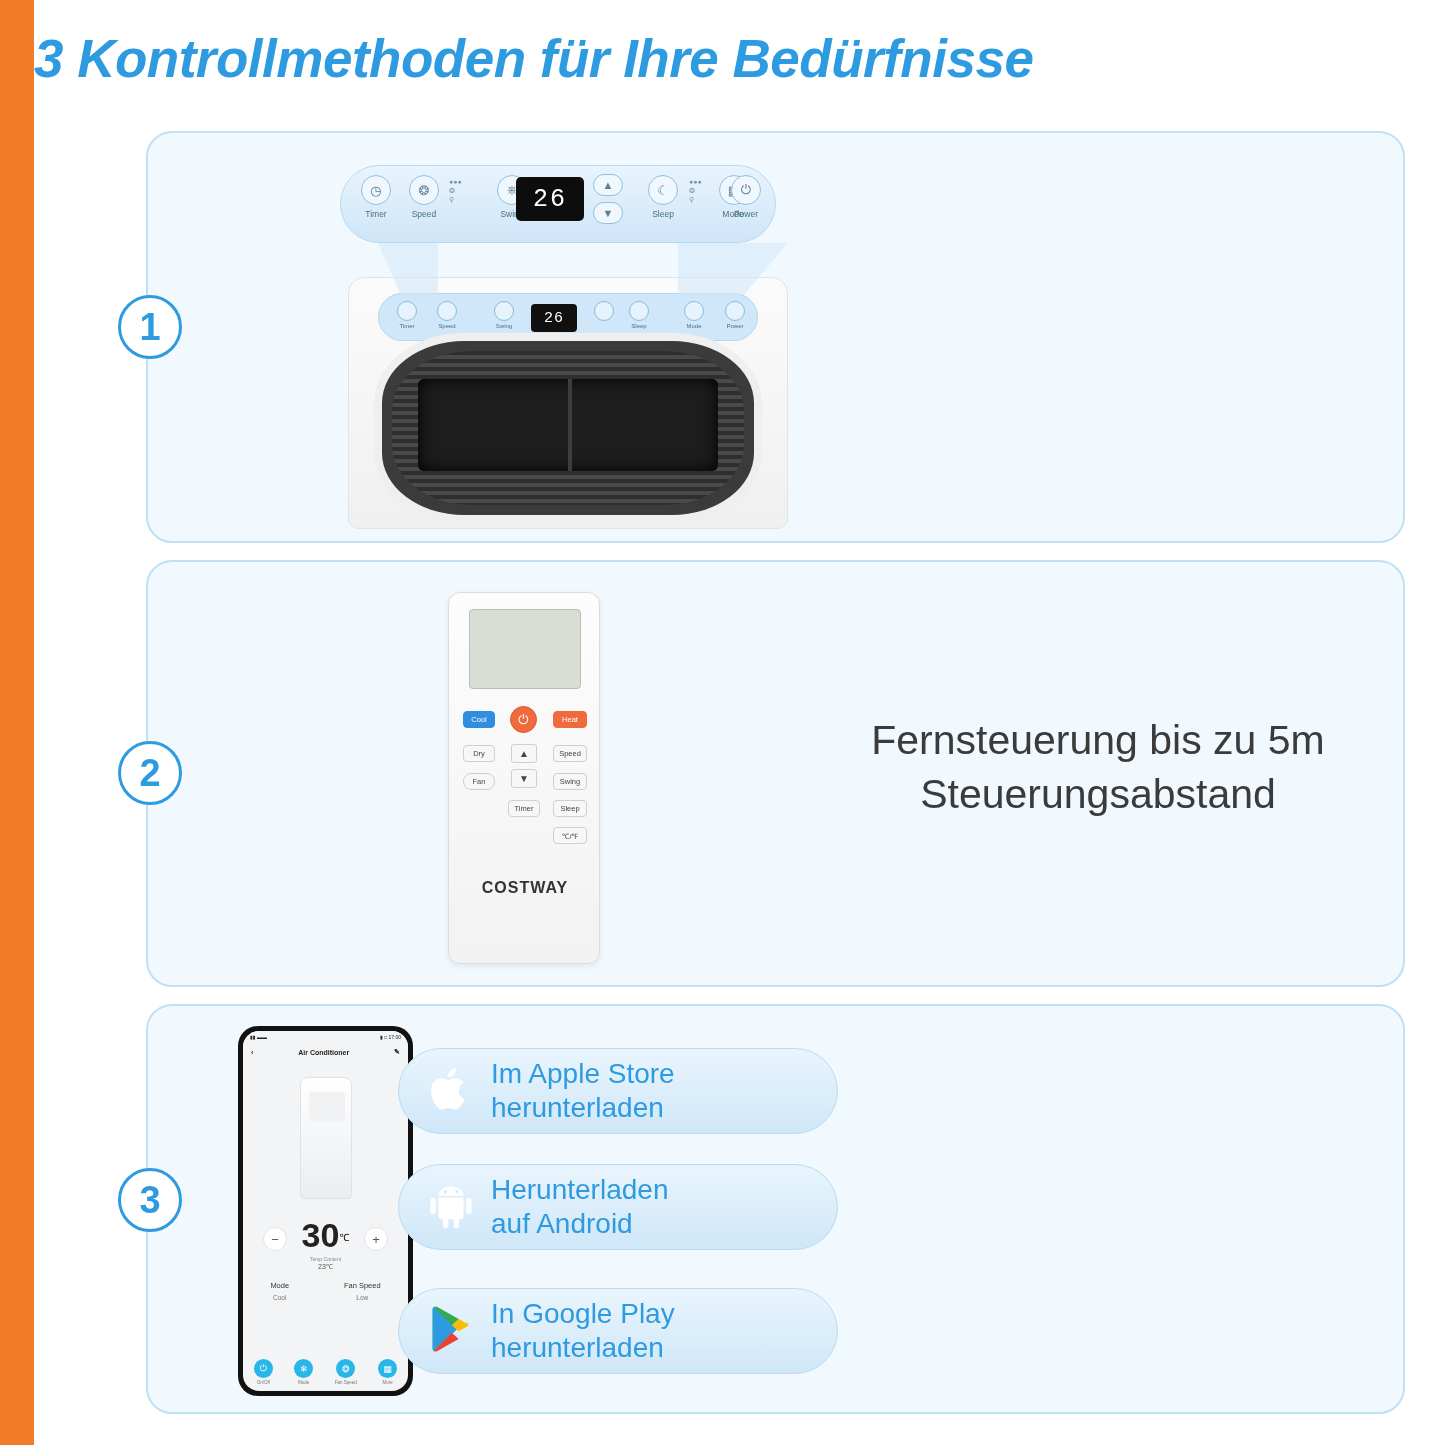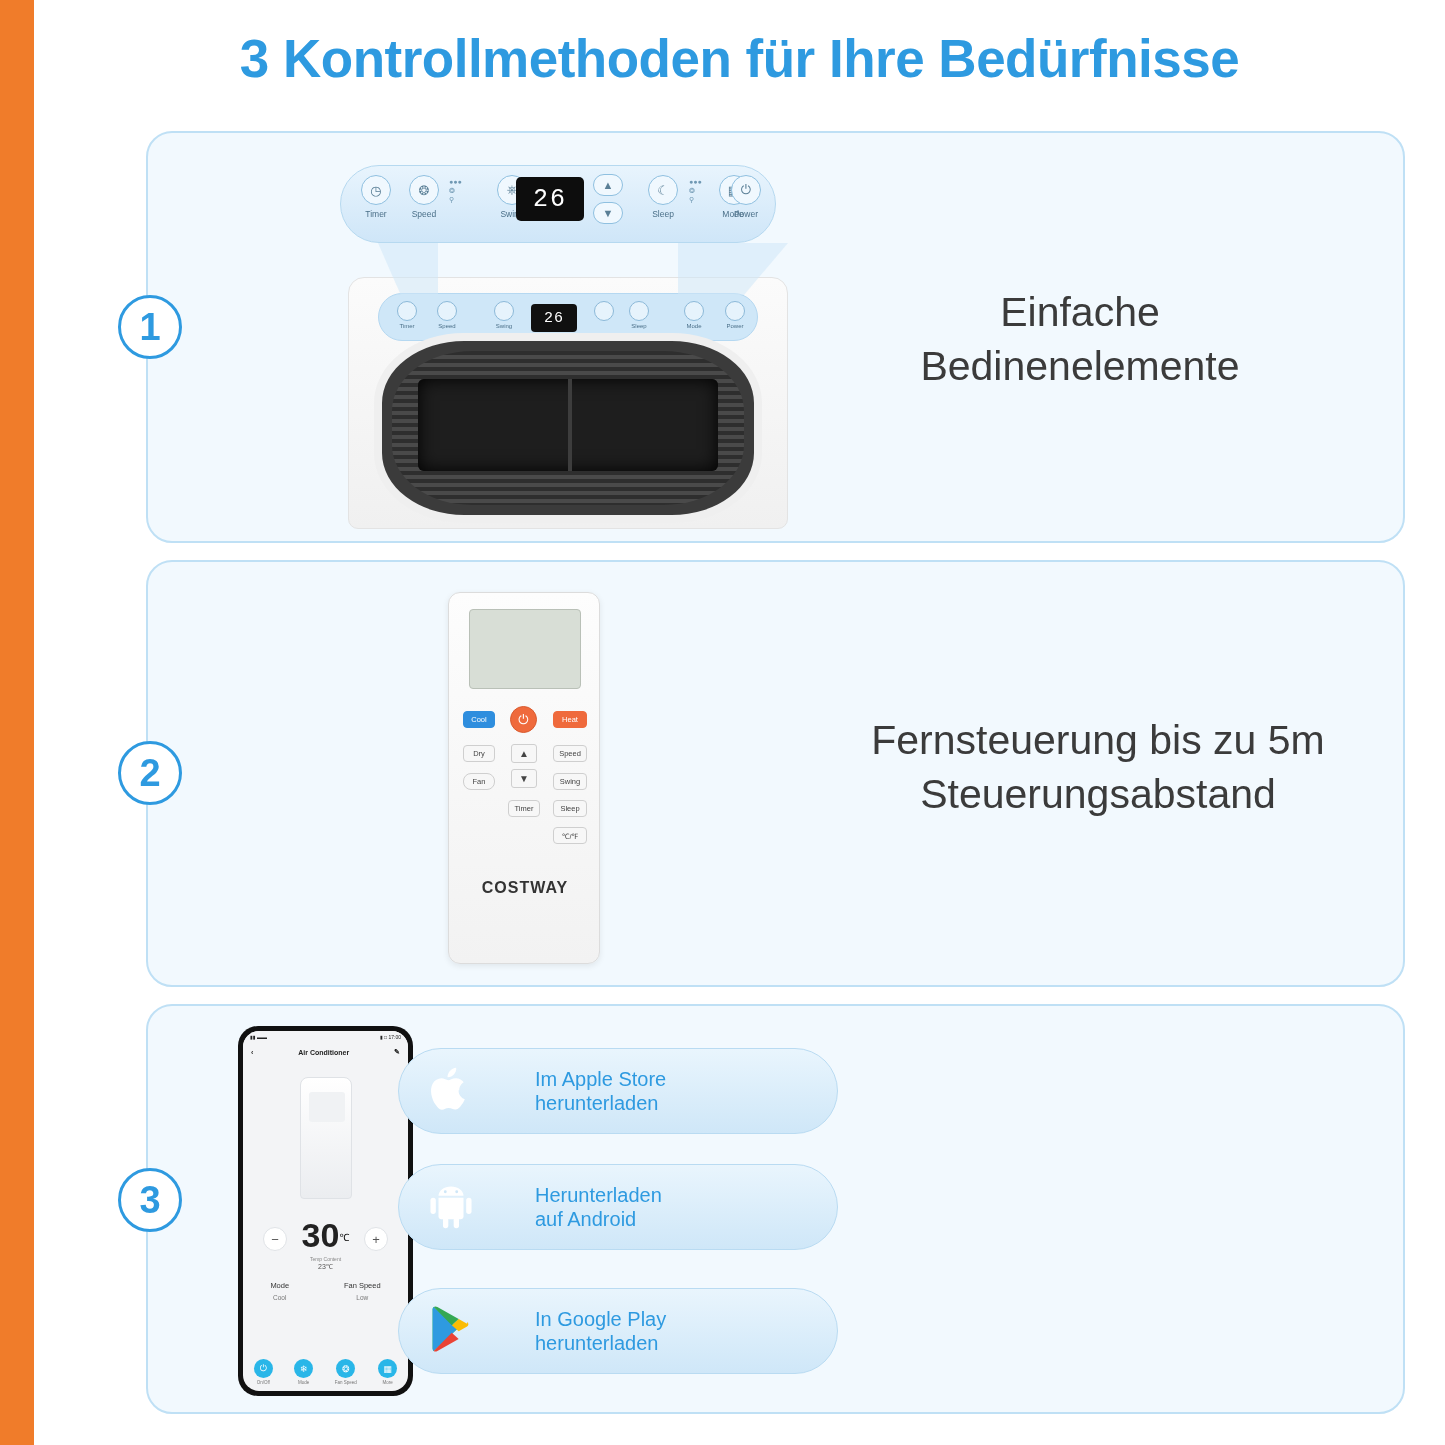--- a/index.html
+++ b/index.html
@@ -12,24 +12,25 @@
   }
   .orange-bar {
     position:absolute; left:0; top:0; width:34px; height:1445px;
     background:#f07c2a;
   }
   .page {
     position:absolute; left:34px; top:0; width:1411px; height:1445px;
   }
   .title {
     position:absolute; left:0; top:28px; width:1411px;
-    text-align:center;
+    text-align:left;
     font-size:53px; font-weight:bold; color:#2e9ae0;
     letter-spacing:-0.5px;
     white-space:nowrap;
+    font-style:italic;
   }
 
   .panel {
     position:absolute;
     border:2px solid #bfe0f5;
     border-radius:26px;
     background:#f2f9fe;
   }
   #panel1 { left:112px; top:131px; width:1259px; height:412px; }
   #panel2 { left:112px; top:560px; width:1259px; height:427px; }
@@ -262,23 +263,22 @@
     border:1px solid #b9dbf2;
     border-radius:43px;
     display:flex; align-items:center; padding-left:18px;
     z-index:3;
   }
   #pill1 { top:42px; }
   #pill2 { top:158px; }
   #pill3 { top:282px;align-items:center; }
   .pill-ic { width:68px; text-align:center; flex:0 0 68px; }
   .pill-txt {
-    font-size:20px; color:#2e9ae0; line-height:1.2;
+    font-size:28px; color:#2e9ae0; line-height:1.2;
     padding-left:6px;
-    margin-left:44px;
   }
 </style>
 </head>
 <body>
 
 <div class="orange-bar"></div>
 
 <div class="page">
 
   <div class="title">3 Kontrollmethoden für Ihre Bedürfnisse</div>
@@ -341,24 +341,20 @@
         <div class="sp-item" style="left:295px;"><div class="sp-circle"></div><span>Mode</span></div>
         <div class="sp-item" style="left:336px;"><div class="sp-circle"></div><span>Power</span></div>
       </div>
       <div class="ac-vent"></div>
       <div class="ac-vent-inner" style="left:150px; top:224px;"></div>
       <div class="ac-vent-split" style="left:150px; top:224px;"></div>
     </div>
   </div>
 
   <div class="step-badge" id="badge1">1</div>
-  <div class="feature-text" id="text1">
-    <div>Einfache</div>
-    <div>Bedinenelemente</div>
-  </div>
 
   <div class="panel" id="panel2">
     <div class="remote">
       <div class="remote-screen"></div>
 
       <div class="btn blue" style="left:14px; top:118px; width:32px;">Cool</div>
       <div class="power-btn">
           <span>⏻</span>
         </div>
       <div class="btn orange" style="left:104px; top:118px; width:34px;">Heat</div>

